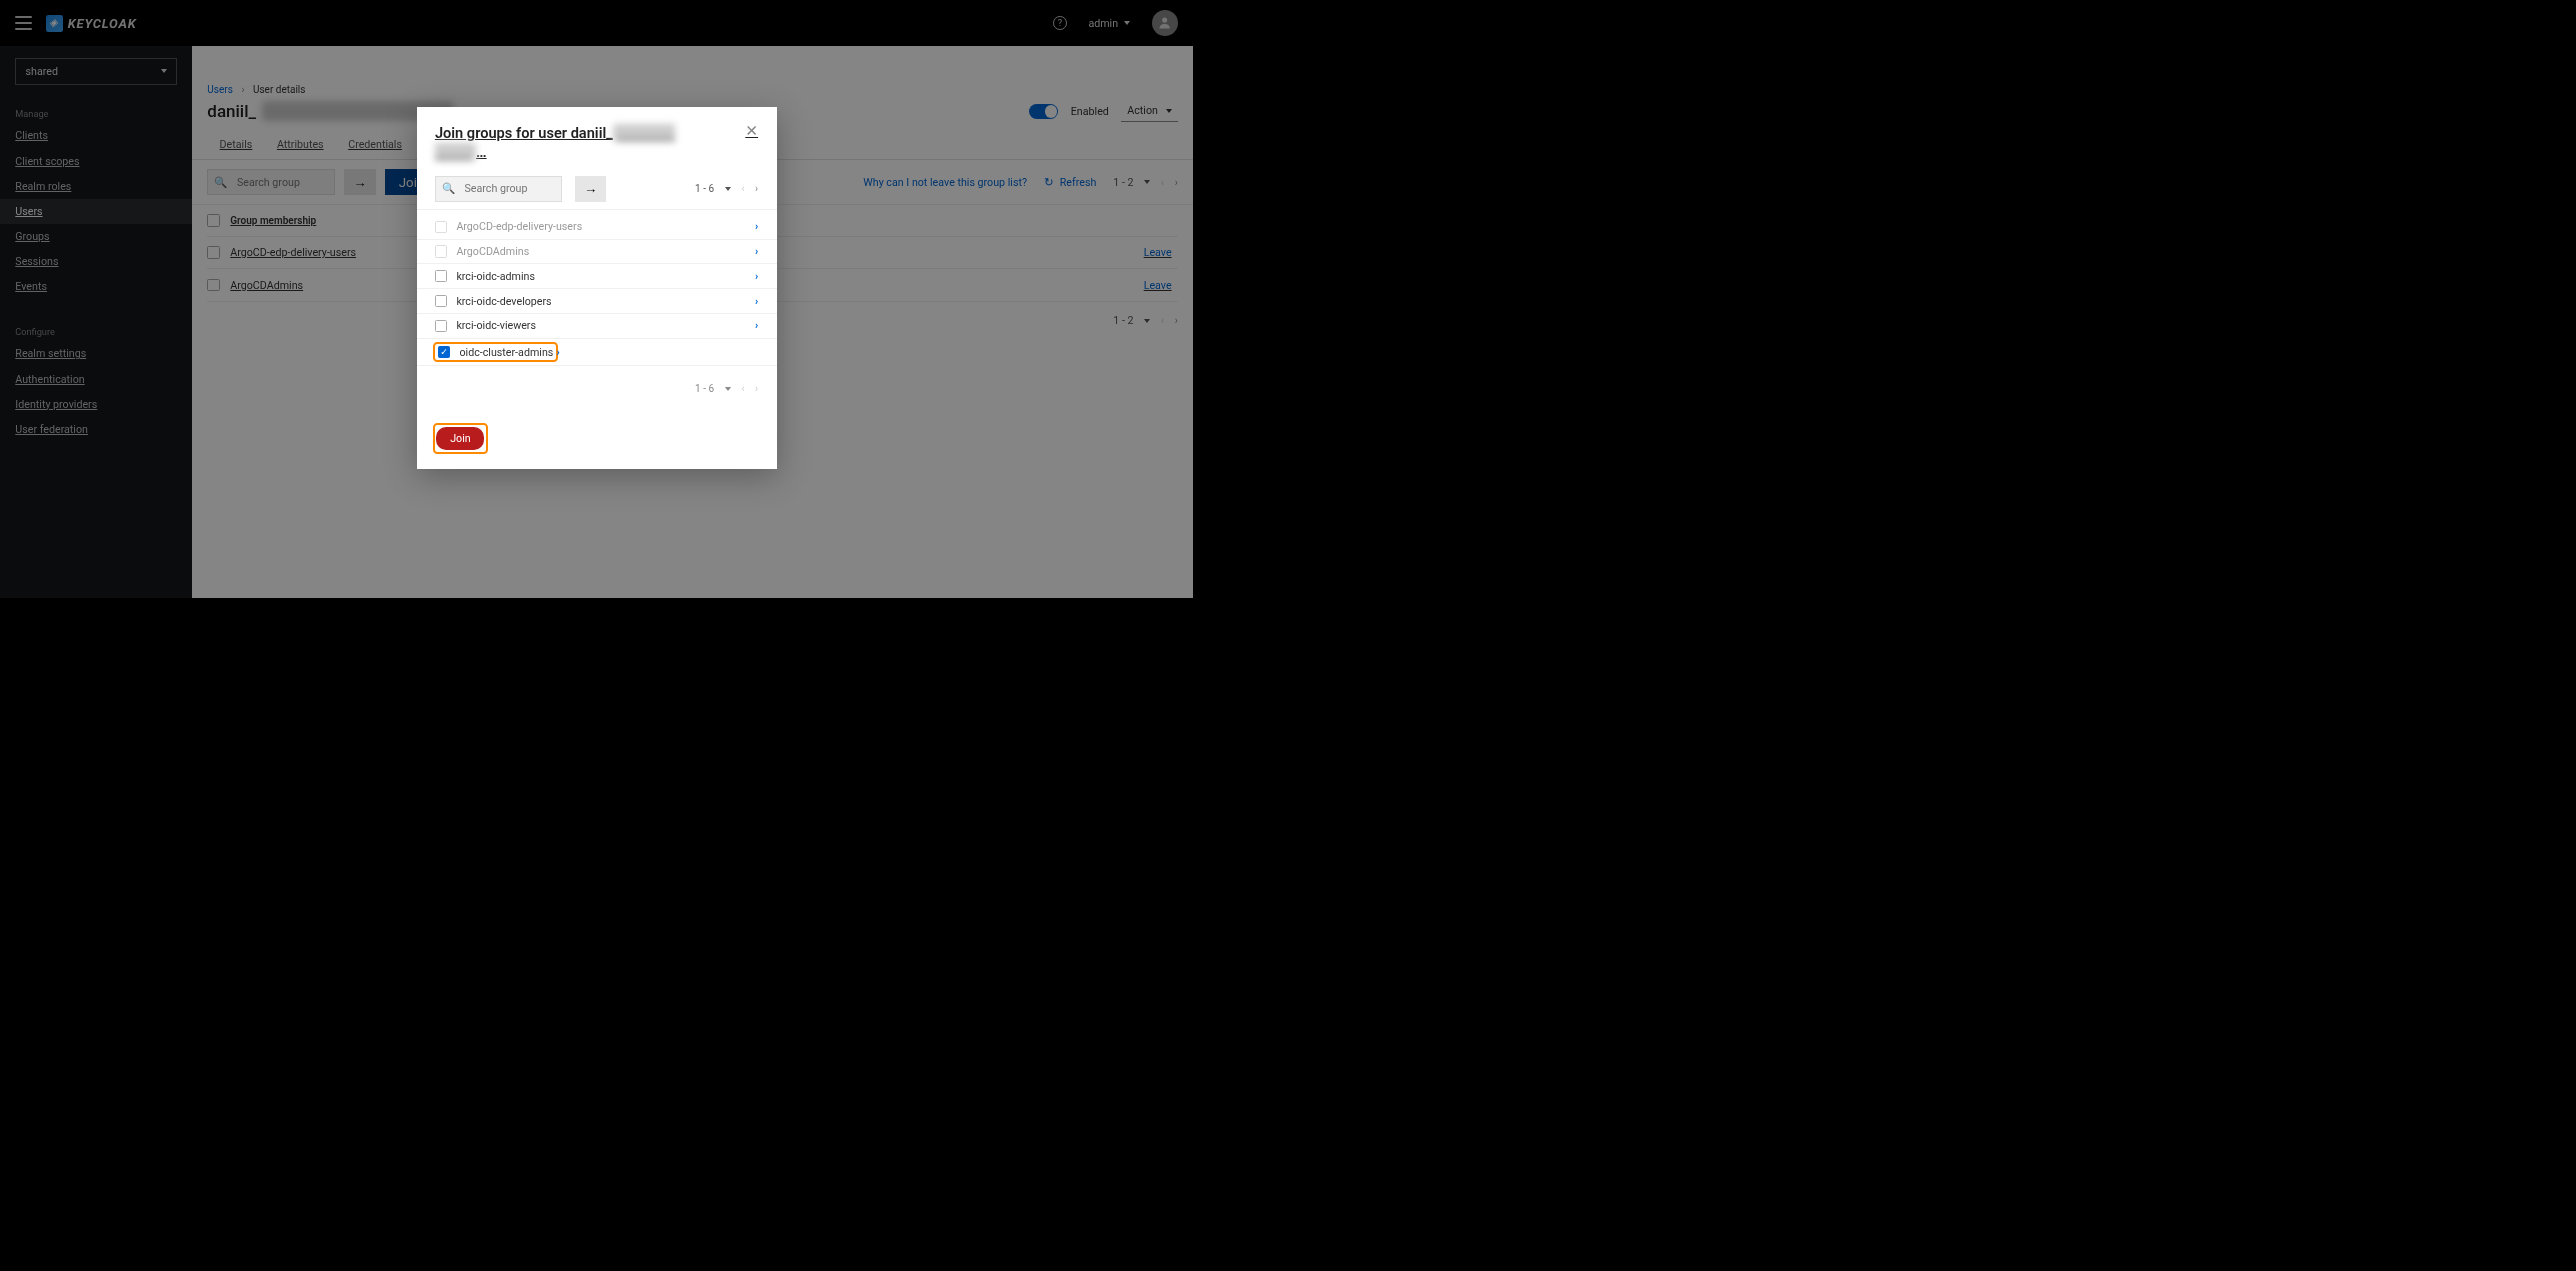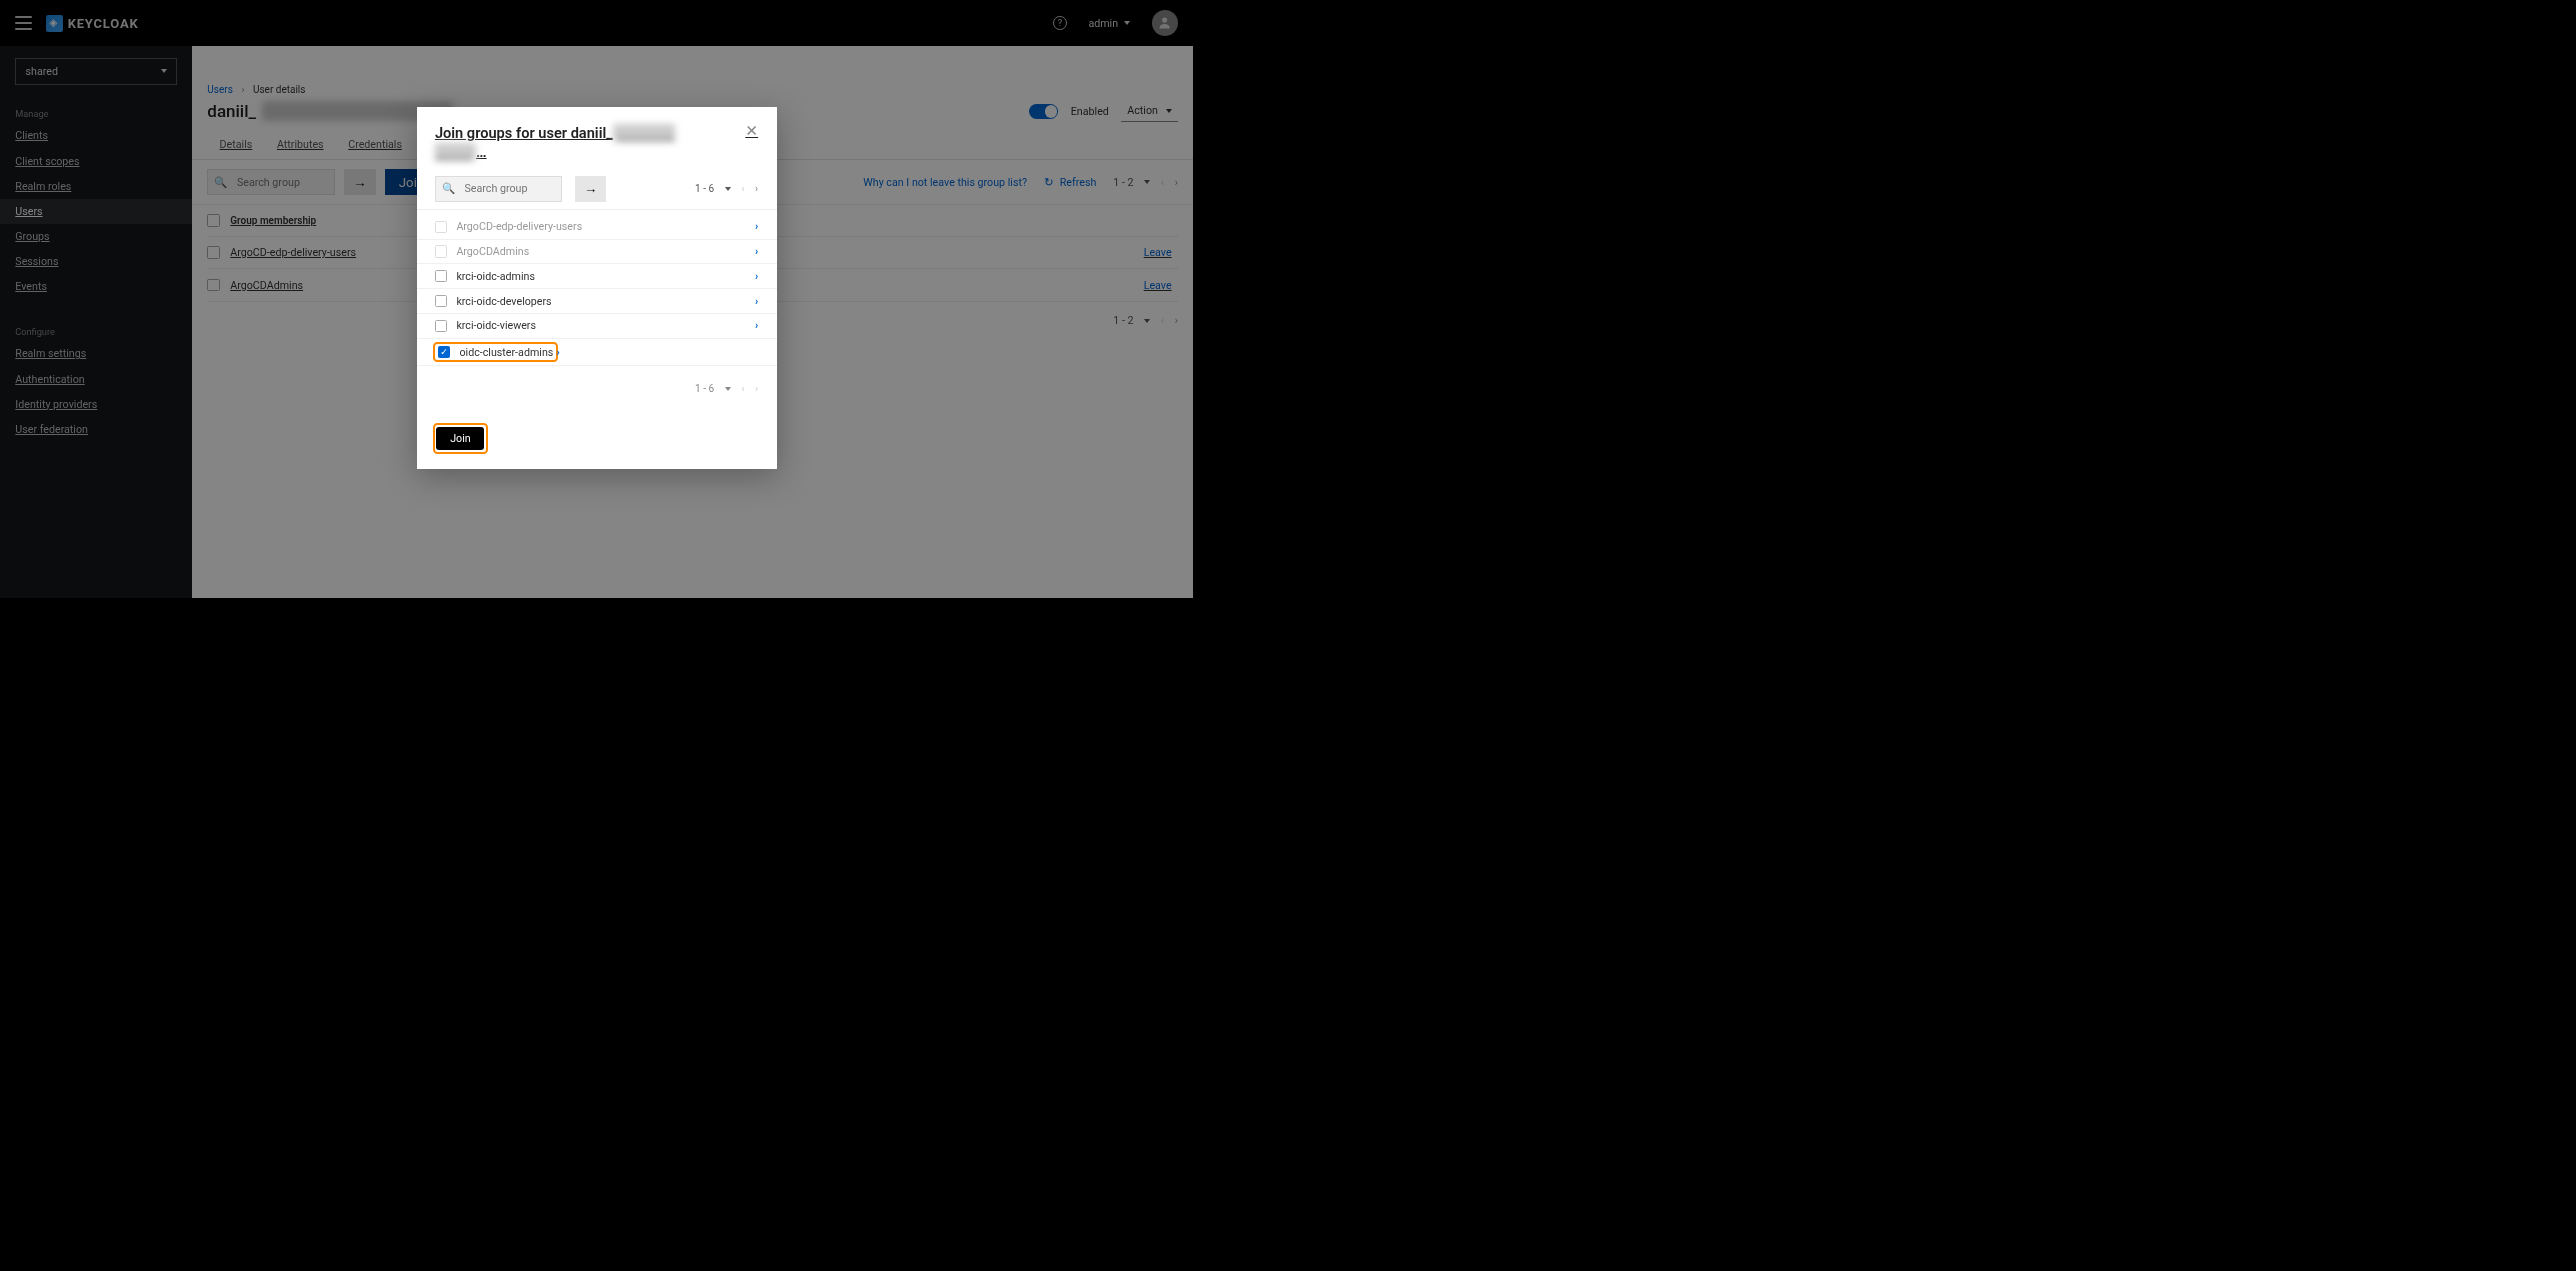--- a/index.html
+++ b/index.html
@@ -4,21 +4,21 @@
 <style>
   * { box-sizing: border-box; margin: 0; padding: 0; font-family: -apple-system, BlinkMacSystemFont, "Segoe UI", Roboto, "Helvetica Neue", Arial, sans-serif; }
   body { background:#000; color:#fff; font-size:10.7px; overflow:hidden; }
   .app { width:1193px; height:598px; position:relative; background:#fff; }
 
   
   .top-header { height:46px; background:#000; display:flex; align-items:center; padding:0 15.3px; justify-content:space-between; }
   .header-left { display:flex; align-items:center; gap:13.8px; }
   .hamburger { width:17px; height:13.8px; display:flex; flex-direction:column; justify-content:space-between; cursor:pointer; }
   .hamburger span { height:2.3px; background:#ccc; border-radius:1.5px; }
-  .logo { display:flex; align-items:center; gap:4.6px; }
+  .logo { display:flex; align-items:center; gap:4.6px;font-style:italic; }
   .logo-icon { width:17px; height:17px; background:linear-gradient(135deg,#1e88e5,#42a5f5); border-radius:2.3px; position:relative; }
   .logo-icon::before { content:"◈"; color:#fff; font-size:10.7px; position:absolute; top:1.5px; left:3.1px;}
   .logo-text { font-size:13px; font-weight:700; letter-spacing:0.8px; color:#ddd; }
   .header-right { display:flex; align-items:center; gap:21.5px; color:#ddd; }
   .avatar-circle { width:26px; height:26px; background:#888; border-radius:50%; display:flex; align-items:center; justify-content:center;}
   .user-drop { display:flex; align-items:center; gap:6.1px; cursor:pointer;}
   .caret-down { width:0;height:0;border-left:3.8px solid transparent;border-right:3.8px solid transparent;border-top:4.6px solid currentColor;}
 
   
   .main-row { display:flex; height:calc(100% - 46px); }
@@ -80,21 +80,21 @@
   .g-check.disabled { border-color:#ddd; }
   .g-check.checked { background:#0066d4; border-color:#0066d4; }
   .g-check.checked::after { content:"✓"; color:#fff; font-size:9.2px; line-height:1; }
   .g-name { flex:1; font-size:10.7px; color:#333; }
   .g-name.disabled { color:#999; }
   .g-chevron { color:#0066d4; font-weight:700; cursor:pointer; }
 
   .modal-bottom-pager { display:flex; justify-content:flex-end; padding:13.8px 18.4px 21.5px; align-items:center; gap:10.7px; color:#888; font-size:10px;}
 
   .modal-footer { padding:9.2px 18.4px 17px; }
-  .join-modal-btn { background:#000000; color:#fff; border:none; padding:5.4px 13.8px; font-size:10.7px; cursor:pointer; border-radius:3px; }
+  .join-modal-btn { background:#b91c1c; color:#fff; border:none; padding:5.4px 13.8px; font-size:10.7px; cursor:pointer; border-radius:10px; }
 
   
   .hl-orange { outline:2.3px solid #ff8a00; outline-offset:-0.8px; border-radius:2.3px; }
   .hl-orange-pad { padding:1.5px;}
 
   .icon-q { width:13.8px;height:13.8px;border:1.5px solid #ccc;border-radius:50%;display:flex;align-items:center;justify-content:center;font-size:9.2px;color:#ccc;cursor:pointer;}
   .refresh-icon::before { content:"↻"; font-size:11.5px; margin-right:1.5px;}
   .chev { color:#888; cursor:pointer; font-size:10px;}
   .chev.disabled{ color:#ccc; }
 </style>

